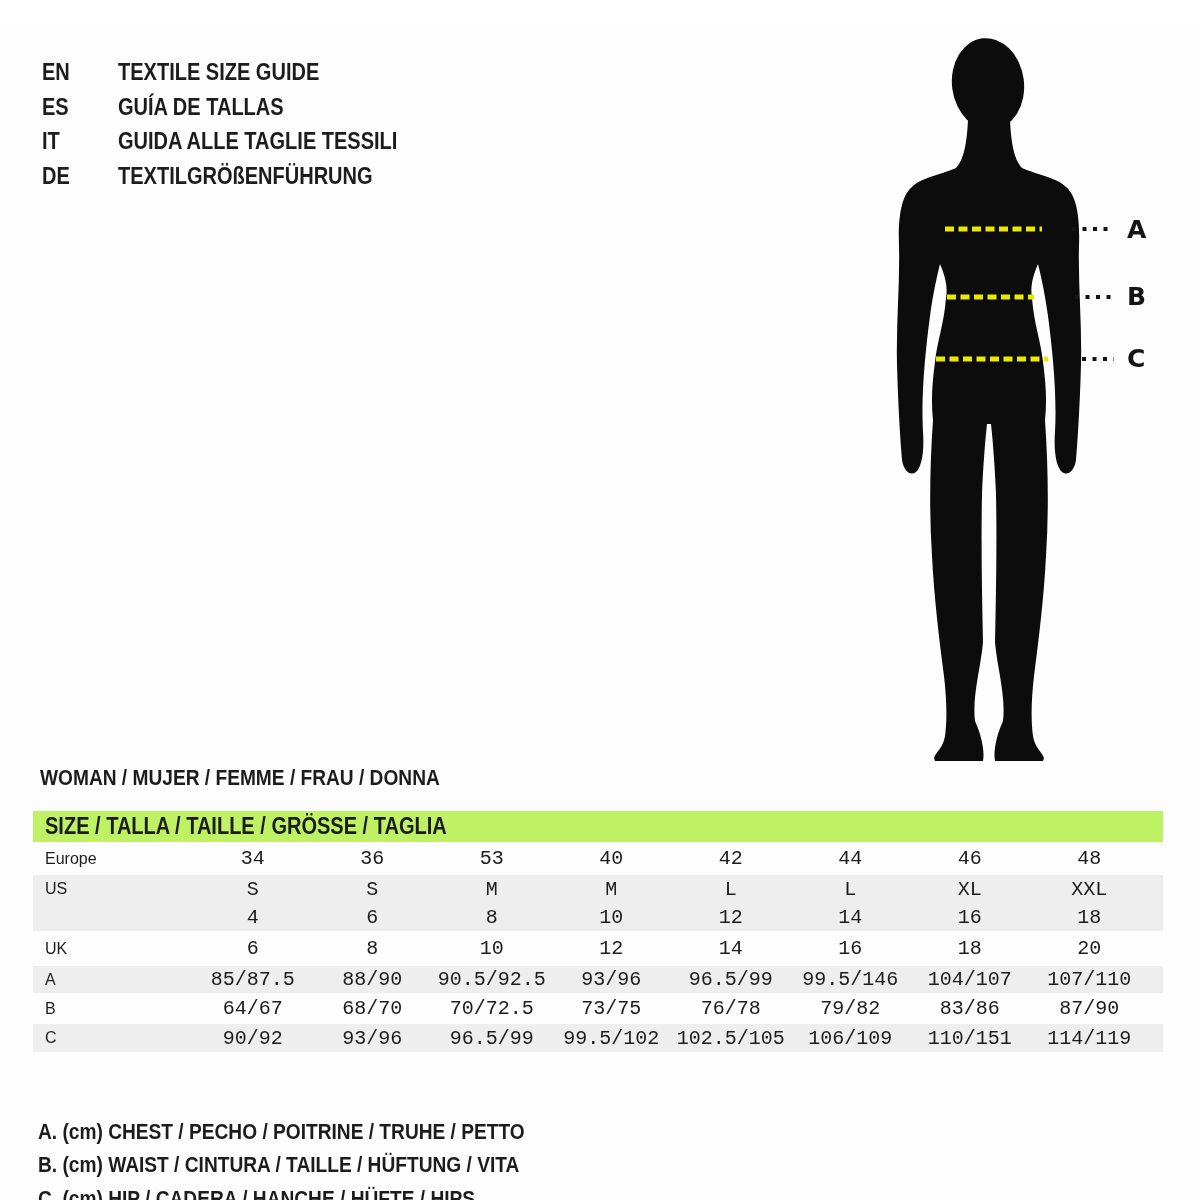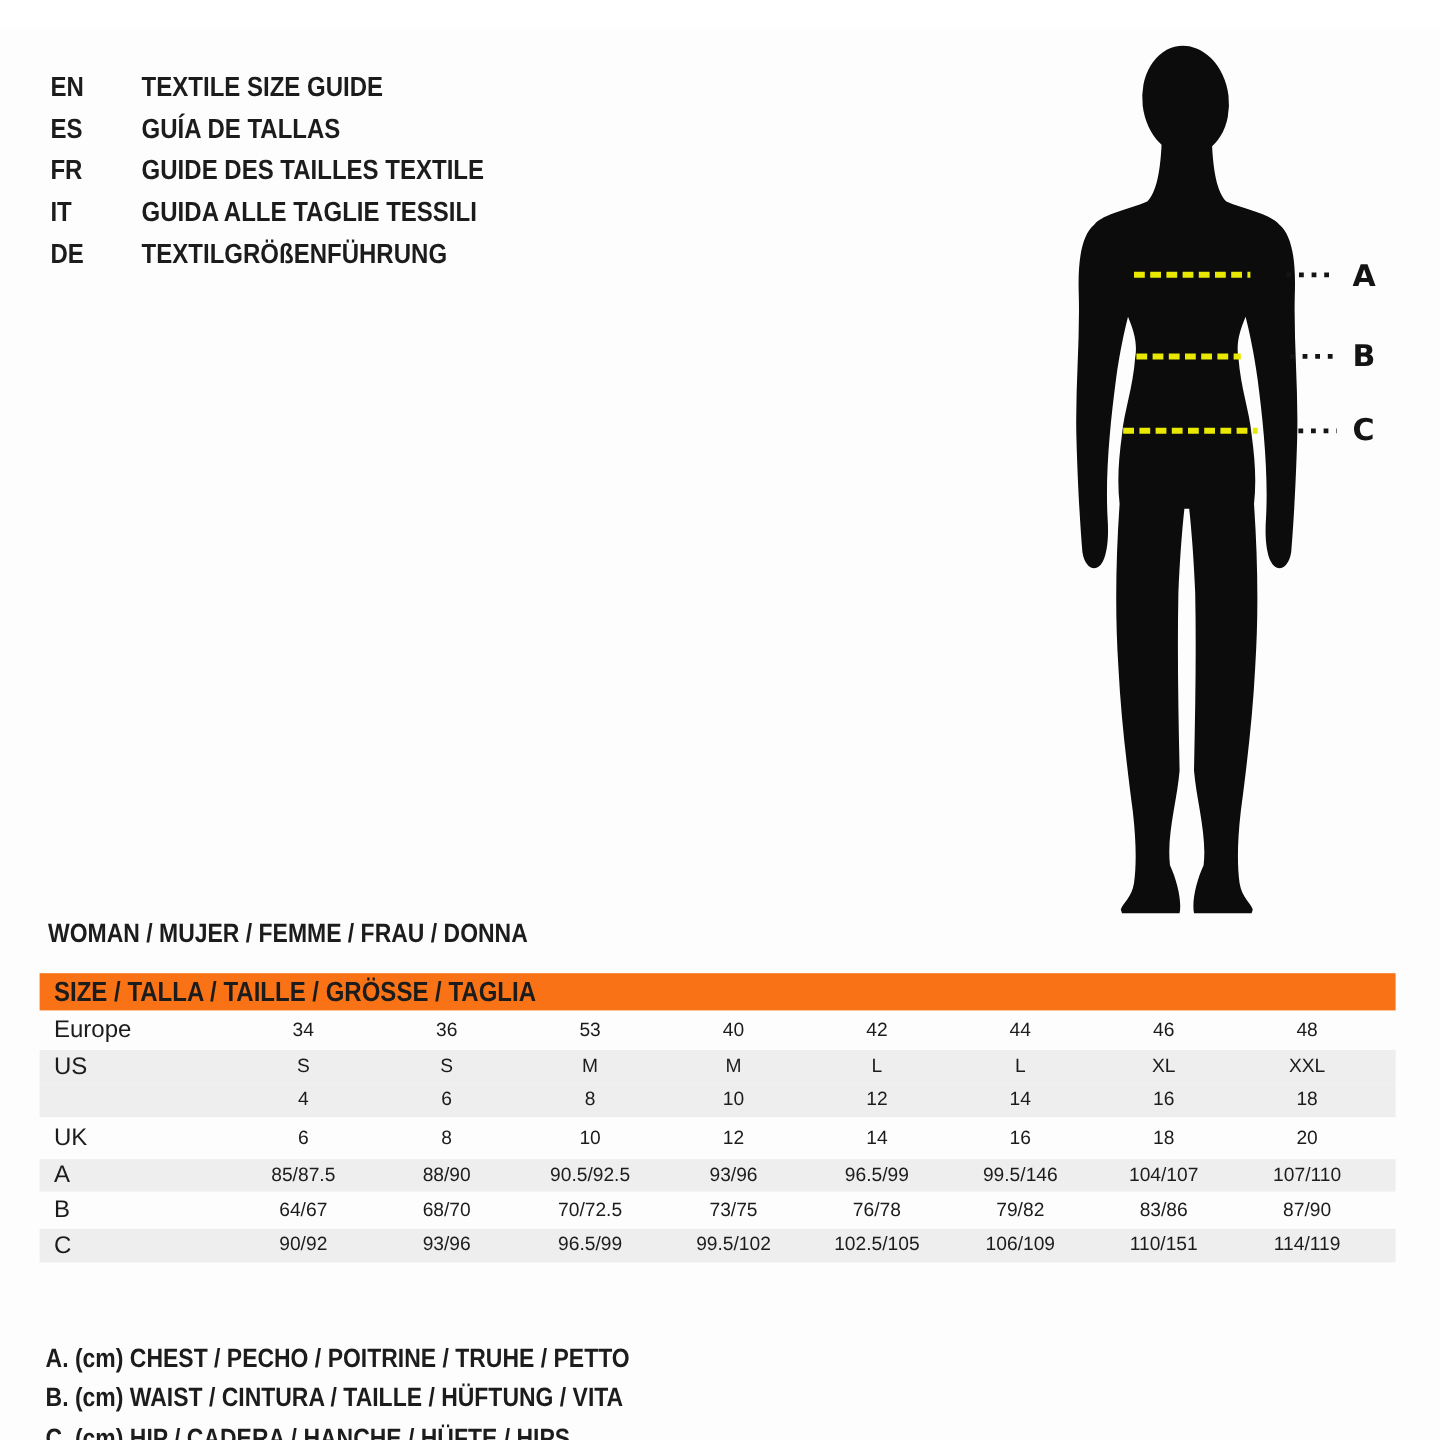--- a/index.html
+++ b/index.html
@@ -26,49 +26,45 @@
     position:absolute; left:1127px; font-family:"DejaVu Sans", sans-serif;
     font-weight:bold; font-size:25px; line-height:28px; color:#141414;
   }
 
   
   .heading { position:absolute; left:40px; top:741px; font-size:22px; font-weight:bold; }
 
   
   .table { position:absolute; left:33px; top:787px; width:1130px; }
   .thead {
-    height:31px; background:#f97316; line-height:31px;
+    height:31px; background:#bef264; line-height:31px;
     padding-left:12px; font-size:23px; font-weight:bold; box-sizing:border-box;
   }
   .trow { display:flex; align-items:center; padding-right:14px; box-sizing:border-box; }
   .trow.shaded { background:#eeeeee; }
-  .tlabel { width:148px; padding-left:12px; font-size:20px; flex:none; }
-  .tcell { flex:1; text-align:center; font-size:16px; }
+  .tlabel { width:148px; padding-left:12px; font-size:16px; flex:none; }
+  .tcell { flex:1; text-align:center; font-size:20px;font-family:Liberation Mono, monospace; }
 
   
   .legend { position:absolute; left:38px; top:1091px; }
   .legend-line { height:33.5px; display:flex; align-items:center; font-size:22px; font-weight:bold; }
 </style>
 </head>
 <body>
 
 <div class="canvas">
 
   <div class="langs" id="langs">
       <div class="lang-row">
         <span class="lang-code"><span class="cx">EN</span></span>
         <span class="lang-text"><span class="cx">TEXTILE SIZE GUIDE</span></span>
       </div>
       <div class="lang-row">
         <span class="lang-code"><span class="cx">ES</span></span>
         <span class="lang-text"><span class="cx">GUÍA DE TALLAS</span></span>
-      </div>
-      <div class="lang-row">
-        <span class="lang-code"><span class="cx">FR</span></span>
-        <span class="lang-text"><span class="cx">GUIDE DES TAILLES TEXTILE</span></span>
       </div>
       <div class="lang-row">
         <span class="lang-code"><span class="cx">IT</span></span>
         <span class="lang-text"><span class="cx">GUIDA ALLE TAGLIE TESSILI</span></span>
       </div>
       <div class="lang-row">
         <span class="lang-code"><span class="cx">DE</span></span>
         <span class="lang-text"><span class="cx">TEXTILGRÖßENFÜHRUNG</span></span>
       </div>
     </div>

